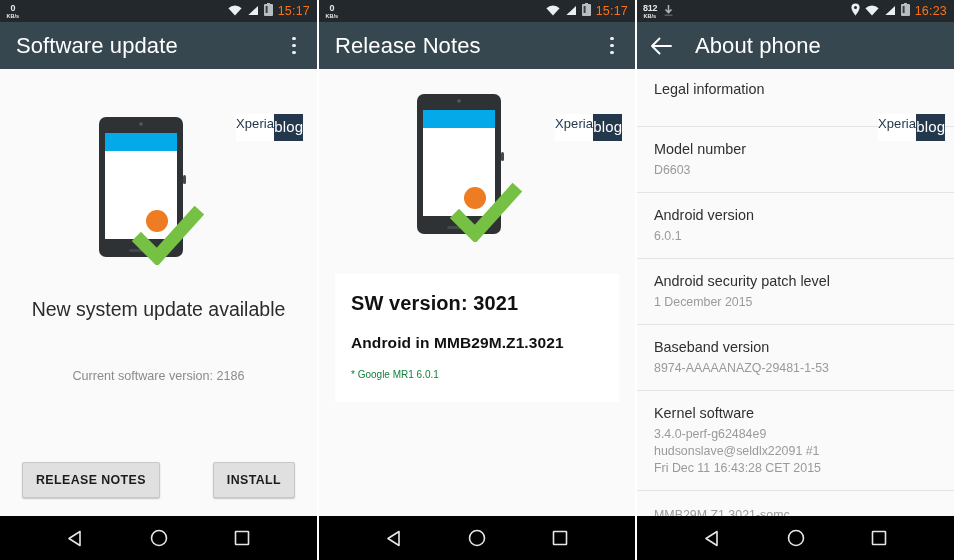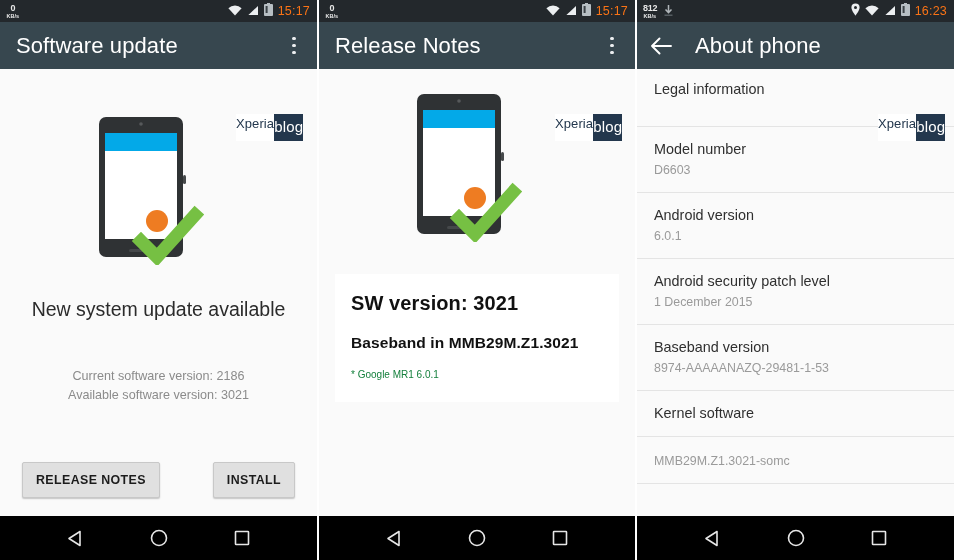--- a/index.html
+++ b/index.html
@@ -169,21 +169,20 @@
             <rect x="40" y="134" width="24" height="3" rx="1.5" fill="#45484a"></rect>
             <circle cx="68" cy="106" r="11" fill="#ee7c22"></circle>
             <path d="M52 126 L68 142 L106 100" stroke="#76c043" stroke-width="13" fill="none" stroke-linecap="square"></path>
           </svg>
         </div>
 
         <div class="headline">New system update available</div>
 
         <div class="versions">
           <div>Current software version:  2186</div>
-          <div>Available software version:  3021</div>
         </div>
       </div>
 
       <div class="btnrow">
         <button class="btn">RELEASE NOTES</button>
         <button class="btn">INSTALL</button>
       </div>
     </div>
 
     <div class="navbar">
@@ -260,21 +259,21 @@
             <rect x="16" y="36" width="72" height="88" fill="#ffffff"></rect>
             <rect x="94" y="60" width="3" height="9" rx="1.5" fill="#46494b"></rect>
             <rect x="40" y="134" width="24" height="3" rx="1.5" fill="#45484a"></rect>
             <circle cx="68" cy="106" r="11" fill="#ee7c22"></circle>
             <path d="M52 126 L68 142 L106 100" stroke="#76c043" stroke-width="13" fill="none" stroke-linecap="square"></path>
           </svg>
         </div>
 
         <div class="notecard">
           <div class="nc-h1">SW version: 3021</div>
-          <div class="nc-h2">Baseband in MMB29M.Z1.3021</div>
+          <div class="nc-h2">Android in MMB29M.Z1.3021</div>
           <div class="nc-p">* Google MR1 6.0.1</div>
         </div>
       </div>
     </div>
 
     <div class="navbar">
       <span class="nav-btn">
         <svg width="17" height="17" viewBox="0 0 17 17">
             <path d="M13 1.5 13 15.5 2 8.5Z" fill="none" stroke="#e6e6e6" stroke-width="1.6" stroke-linejoin="round"></path>
           </svg>
@@ -364,20 +363,23 @@
         <div class="li">
           <div class="li-title">Android security patch level</div>
           <div class="li-sub">1 December 2015</div>
         </div>
         <div class="li">
           <div class="li-title">Baseband version</div>
           <div class="li-sub">8974-AAAAANAZQ-29481-1-53</div>
         </div>
         <div class="li">
           <div class="li-title">Kernel software</div>
+          <div class="li-sub" style="white-space: pre-line;">3.4.0-perf-g62484e9
+hudsonslave@seldlx22091 #1
+Fri Dec 11 16:43:28 CET 2015</div>
         </div>
         <div class="li">
           <div class="li-sub">MMB29M.Z1.3021-somc</div>
         </div>
       </div>
     </div>
 
     <div class="navbar">
       <span class="nav-btn">
         <svg width="17" height="17" viewBox="0 0 17 17">

